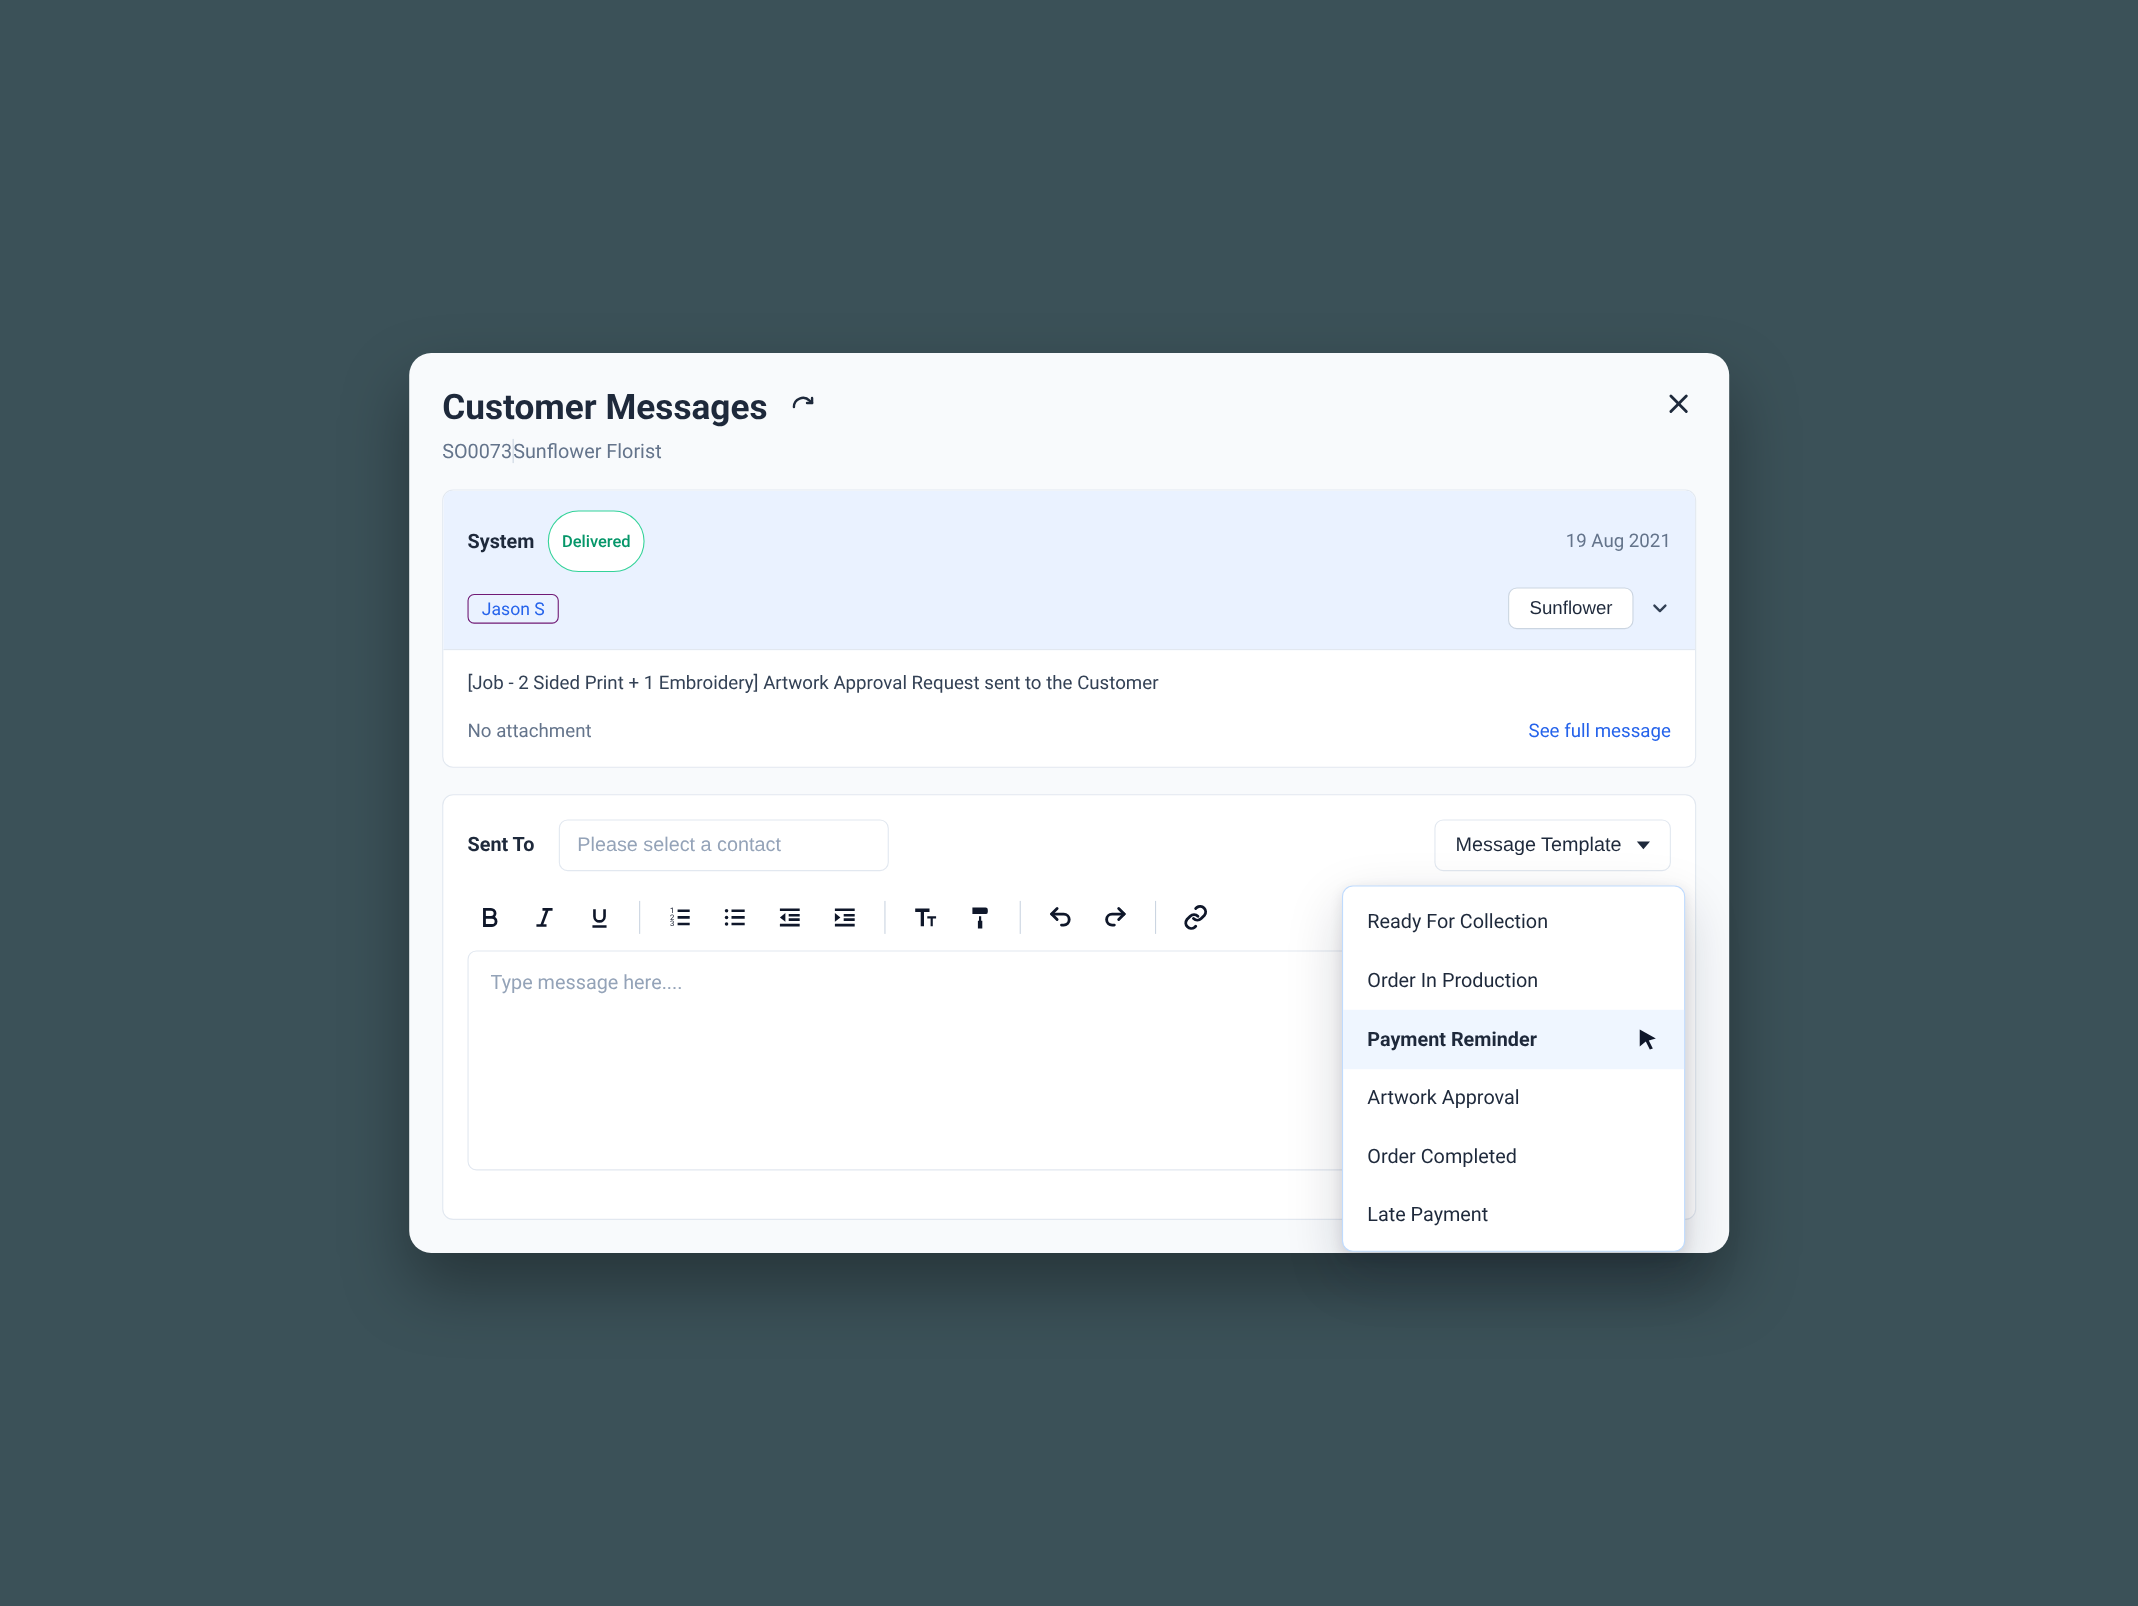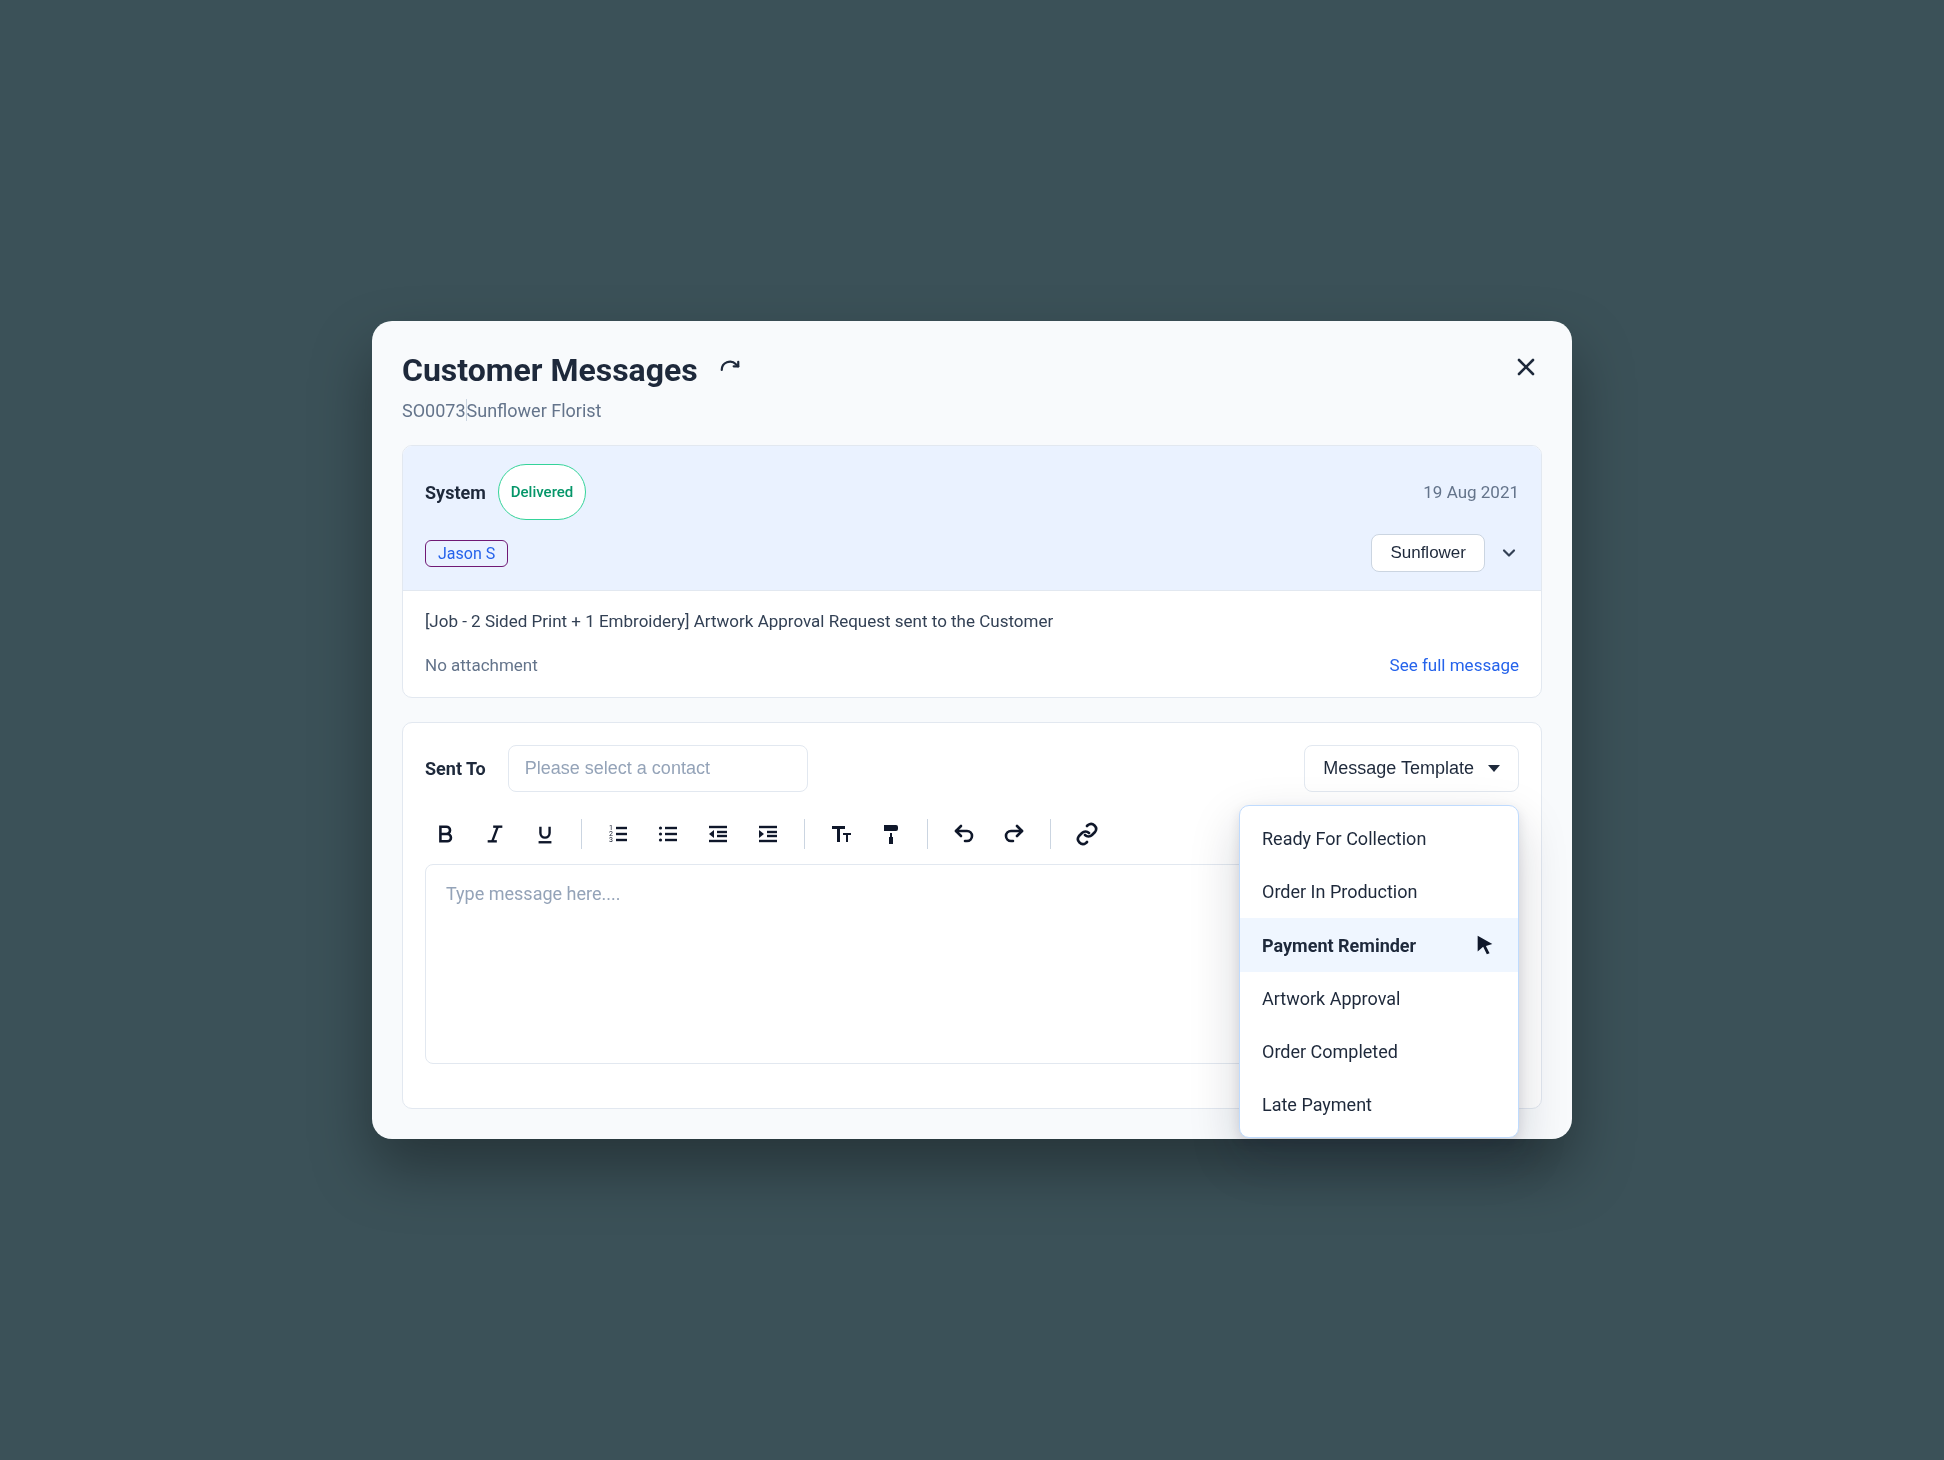--- a/index.html
+++ b/index.html
@@ -152,23 +152,23 @@
     color: #94a3b8;
     resize: none;
     width: 100%;
     outline: none;
     font-family: inherit;
   }
   .editor::placeholder { color: #94a3b8; }
 
   .dropdown {
     position: absolute;
-    right: 22px;
+    right: 9px;
     top: 82px;
-    width: 280px;
+    width: 312px;
     background: #fff;
     border: 1px solid #bfdbfe;
     border-radius: 10px;
     box-shadow: 0 20px 50px rgba(15,23,42,0.18), 0 4px 12px rgba(15,23,42,0.10);
     padding: 6px 0;
     z-index: 10;
   }
   .dd-item {
     padding: 16px 22px;
     font-size: 18px;

